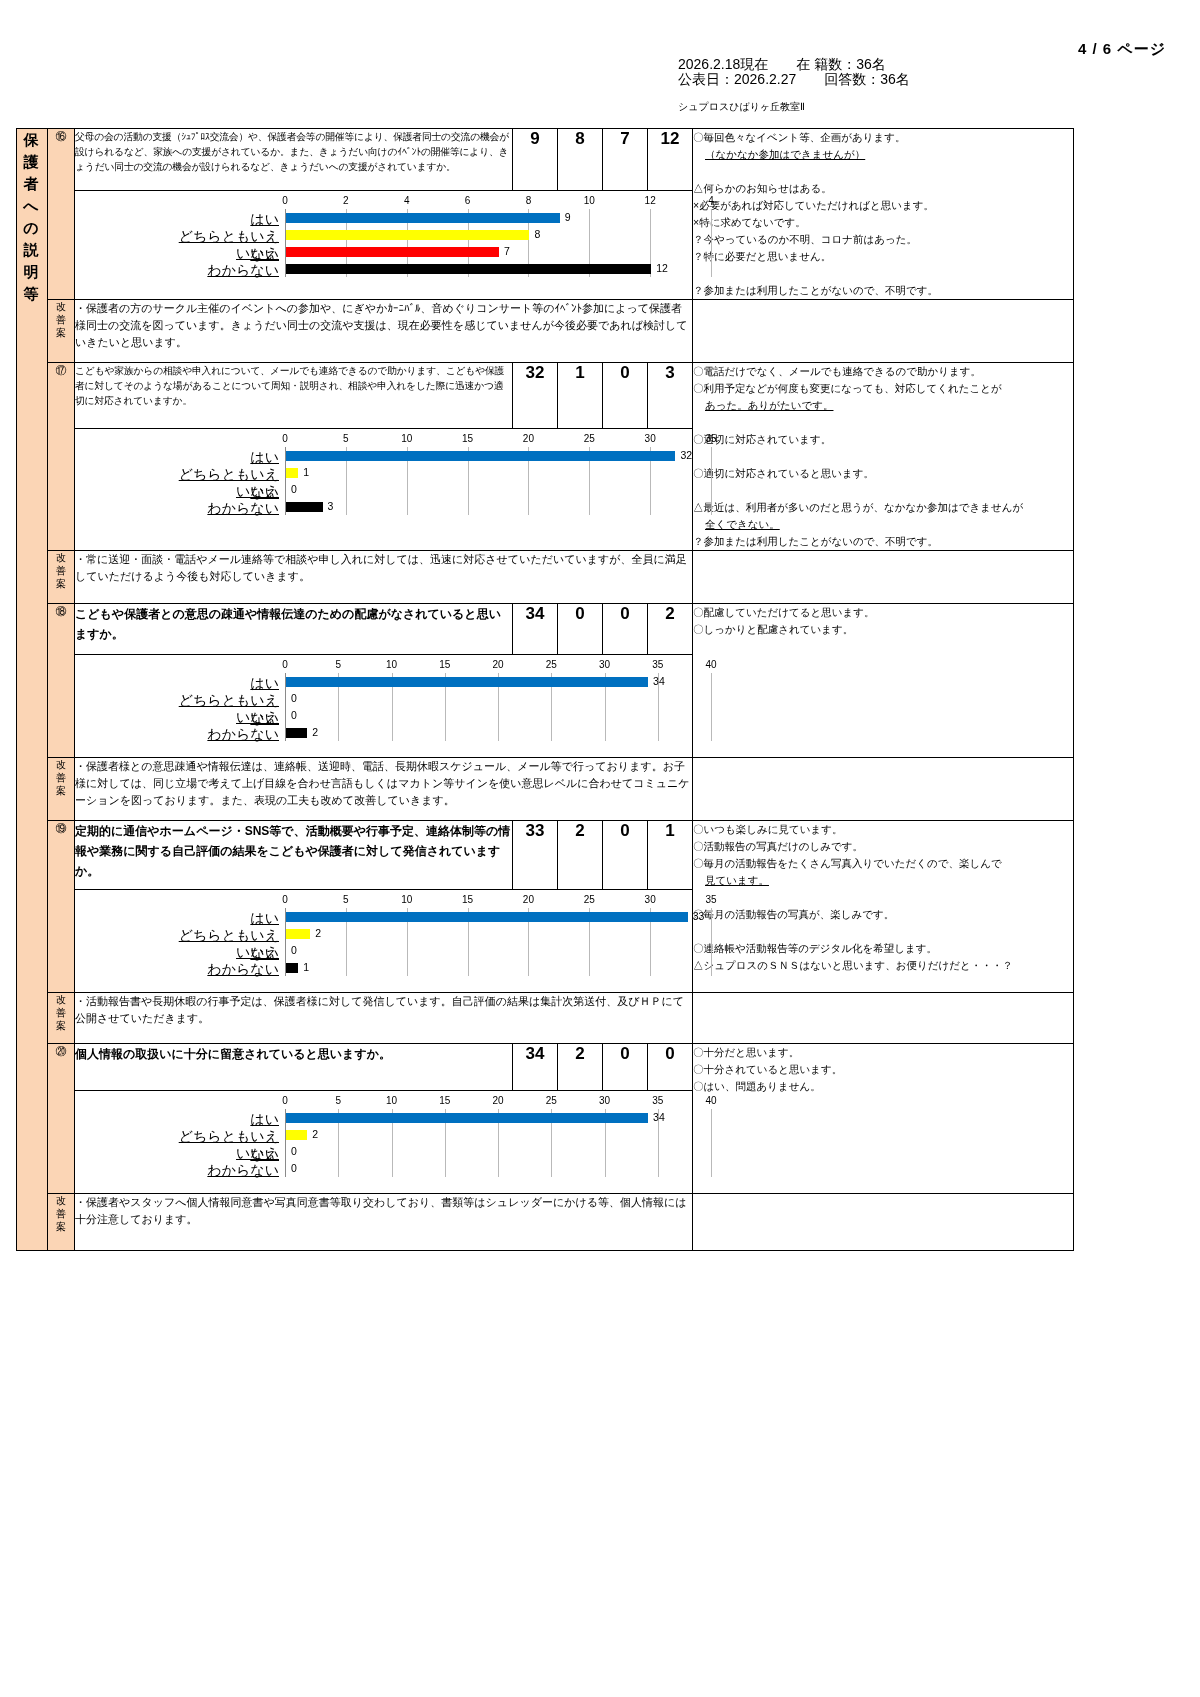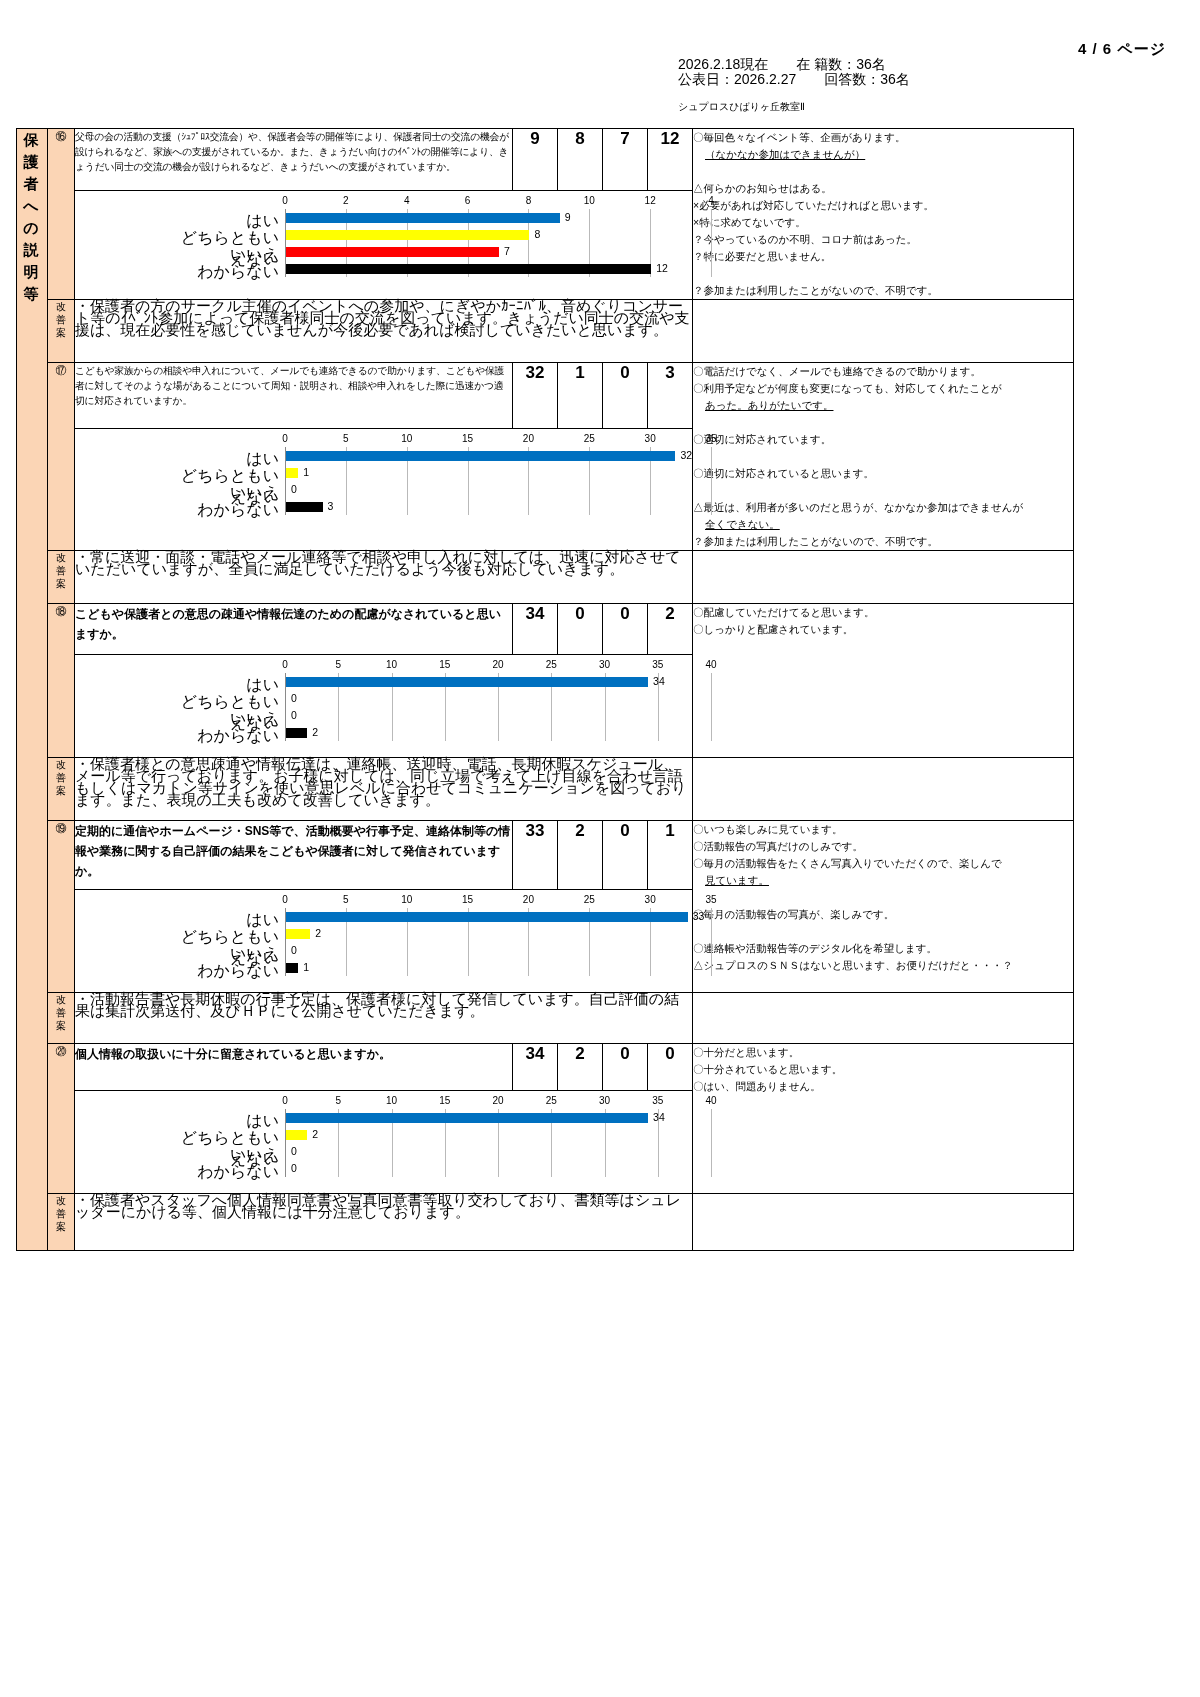--- a/index.html
+++ b/index.html
@@ -20,28 +20,28 @@
   .sidecat{width:30px;background:#fbd5b5;text-align:center;vertical-align:middle;font-size:15px;font-weight:bold;line-height:22px;letter-spacing:2px;}
   .numcell{width:26px;background:#fbd5b5;text-align:center;vertical-align:middle;font-size:11px;}
   .kaizen-lbl{width:26px;background:#fbd5b5;text-align:center;vertical-align:middle;font-size:10px;line-height:13px;letter-spacing:0px;}
   .qtext{padding:5px 6px 4px 8px;font-size:11px;line-height:16px;margin-left:11px;}
   .qtext.small{font-size:9.8px;line-height:15px;letter-spacing:-0.2px;}
   .qtext.bold{font-weight:bold;font-size:12px;line-height:20px;}
   .ans{width:44px;text-align:center;vertical-align:middle;font-size:17px;font-weight:bold;}
   .comments{width:380px;padding:5px 6px 4px 8px;font-size:10.5px;line-height:17px;}
   .comments div{white-space:nowrap;}
   .comments div.ind{padding-left:12px;text-decoration:underline;}
-  .kaizen-text{padding:5px 6px 5px 8px;font-size:15px;line-height:12px;}
+  .kaizen-text{padding:5px 6px 5px 8px;font-size:11px;line-height:17px;}
 
   
   .chartbox{position:relative;padding:4px 0 6px 0;}
   .chart{position:relative;margin-left:92px;height:86px;}
   .gridline{position:absolute;top:14px;width:0;border-left:1px solid #b9b9b9;height:68px;}
   .tick{position:absolute;top:0px;font-size:10px;color:#000;transform:translateX(-50%);}
-  .rowlabel{position:absolute;font-size:16px;text-align:right;width:112px;left:0;}
+  .rowlabel{position:absolute;font-size:14px;text-align:right;width:112px;left:0;text-decoration:underline;}
   .bar{position:absolute;height:10px;}
   .barval{position:absolute;font-size:10.5px;}
   .baseline{position:absolute;left:118px;top:14px;width:1px;height:68px;background:#8a8a8a;}
 </style>
 </head>
 <body>
 
 <div class="page">
 
   <div class="pageno">4 / 6 ページ</div>

